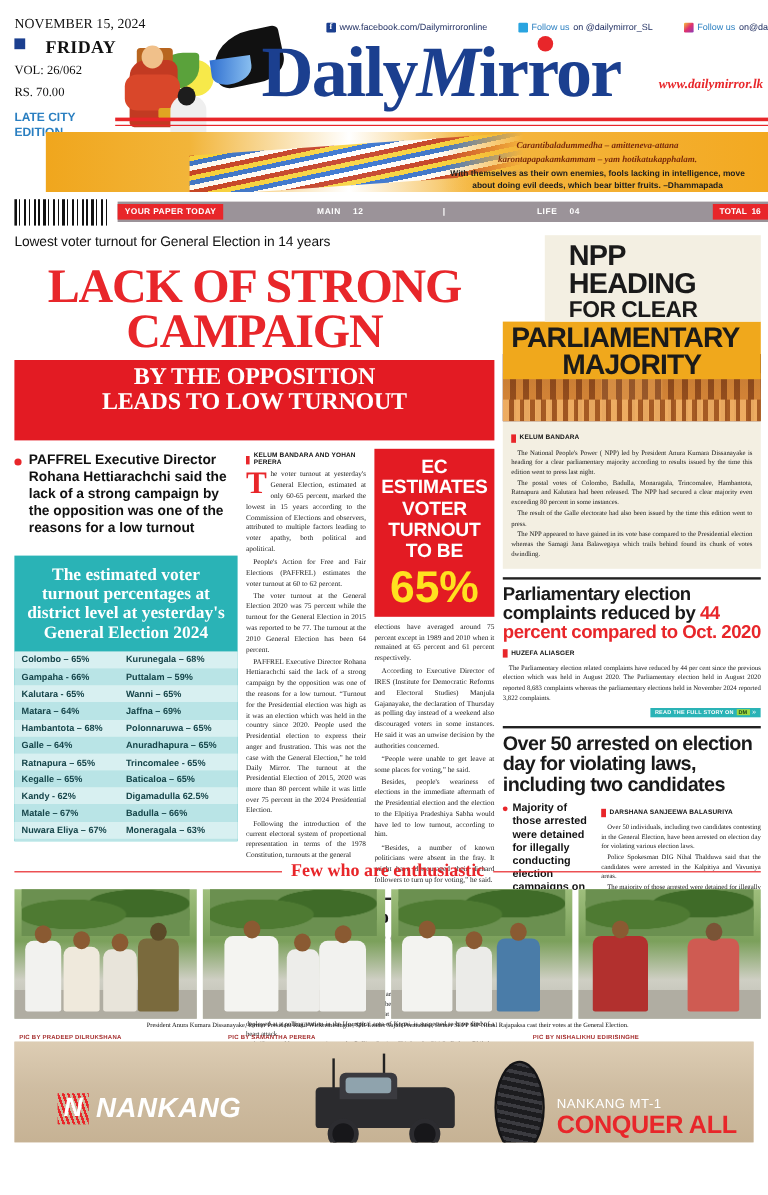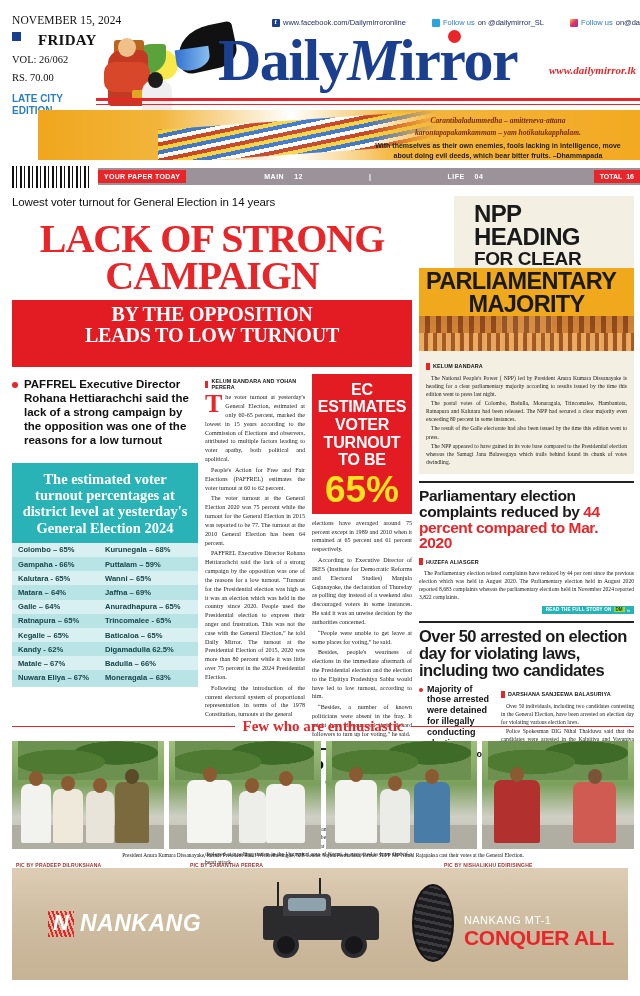--- a/index.html
+++ b/index.html
@@ -153,21 +153,21 @@
   .ph-sky{position:absolute;inset:0;background:linear-gradient(180deg,#9fbf7d 0%,#7ba05b 40%,#cfcfc4 70%,#b9b9ae 100%);}
   .ph-tree{position:absolute;top:-6px;left:4%;width:92%;height:42%;background:radial-gradient(ellipse at 30% 60%,#4e7a32 0 32%,transparent 33%),radial-gradient(ellipse at 70% 40%,#3f6b28 0 30%,transparent 31%),#6b9050;}
   .ph-ground{position:absolute;bottom:0;left:0;right:0;height:22%;background:#b0ada2;}
   .fig{position:absolute;bottom:6%;border-radius:7px 7px 2px 2px;}
   .fig .hd{position:absolute;top:-13px;left:50%;transform:translateX(-50%);width:14px;height:15px;border-radius:50%;background:#8a5a32;}
   .cap-row { display:flex; margin-top:3px; position:relative; height:18px;}
   .cap-main { position:absolute; left:0; right:0; top:0; text-align:center; font-family:"Liberation Serif",serif; font-size:5.4px; color:#111;}
   .credit { position:absolute; font-size:5px; font-weight:bold; color:#a63030; letter-spacing:.2px;}
 
   
-  .ad { position:absolute; left:12px; top:868px; width:616px; height:112px; overflow:hidden; background:#d8c6ad;}
+  .ad { position:absolute; left:12px; top:868px; width:616px; height:84px; overflow:hidden; background:#d8c6ad;}
   .ad-sand { position:absolute; inset:0; background:linear-gradient(180deg,#ddcdb4 0%,#cfbda2 45%,#c6b294 100%);}
   .ad-logo { position:absolute; left:36px; top:42px; display:flex; align-items:center; gap:6px;}
   .ad-n { width:26px; height:26px; background:repeating-linear-gradient(70deg,#e8262a 0 2px,transparent 2px 4px); position:relative;}
   .ad-n:after{content:"N"; position:absolute; left:5px; top:-1px; font-family:"Liberation Sans",sans-serif; font-style:italic; font-weight:bold; font-size:22px; color:#fff;}
   .ad-brand { font-family:"Liberation Sans",sans-serif; font-style:italic; font-weight:bold; font-size:23px; color:#fff; letter-spacing:.5px;}
   .ad-truck { position:absolute; left:245px; top:20px; width:130px; height:72px;}
   .tr-body{position:absolute;left:6px;top:18px;width:116px;height:34px;background:#2b2b2e;border-radius:4px 8px 3px 3px;}
   .tr-cab{position:absolute;left:26px;top:6px;width:48px;height:22px;background:#3a3a3f;border-radius:5px 5px 0 0;}
   .tr-win{position:absolute;left:31px;top:10px;width:38px;height:13px;background:#8fa3ad;border-radius:3px;}
   .tr-w1{position:absolute;left:16px;top:44px;width:26px;height:26px;border-radius:50%;background:#17171a;border:4px solid #2c2c30;}
@@ -301,20 +301,24 @@
                   </div>
                 <div class="tb-row">
                     <span>Kalutara - 65%</span>
                     <span>Wanni – 65%</span>
                   </div>
                 <div class="tb-row">
                     <span>Matara – 64%</span>
                     <span>Jaffna – 69%</span>
                   </div>
                 <div class="tb-row">
+                    <span>Hambantota – 68%</span>
+                    <span>Polonnaruwa – 65%</span>
+                  </div>
+                <div class="tb-row">
                     <span>Galle – 64%</span>
                     <span>Anuradhapura – 65%</span>
                   </div>
                 <div class="tb-row">
                     <span>Ratnapura – 65%</span>
                     <span>Trincomalee - 65%</span>
                   </div>
                 <div class="tb-row">
                     <span>Kegalle – 65%</span>
                     <span>Baticaloa – 65%</span>
@@ -415,21 +419,21 @@
             <p>The National People's Power ( NPP) led by President Anura Kumara Dissanayake is heading for a clear parliamentary majority according to results issued by the time this edition went to press last night.</p>
             <p>The postal votes of Colombo, Badulla, Monaragala, Trincomalee, Hambantota, Ratnapura and Kalutara had been released. The NPP had secured a clear majority even exceeding 80 percent in some instances.</p>
             <p>The result of the Galle electorate had also been issued by the time this edition went to press.</p>
             <p>The NPP appeared to have gained in its vote base compared to the Presidential election whereas the Samagi Jana Balawegaya which trails behind found its chunk of votes dwindling.</p>
           </div>
         </div>
 
         <div class="hr-thick"></div>
         <div>
           <div class="r-head"><span>Parliamentary election complaints reduced by </span><span class="red">44</span>
-            <span class="red">percent compared to Mar. 2020</span></div>
+            <span class="red">percent compared to Oct. 2020</span></div>
           <div class="byline" style="margin-top:4px;">
             <span class="by-sq"></span>
             <span class="by-t">HUZEFA ALIASGER</span>
           </div>
           <div class="mini-body">
             <p>The Parliamentary election related complaints have reduced by 44 per cent since the previous election which was held in August 2020. The Parliamentary election held in August 2020 reported 8,683 complaints whereas the parliamentary elections held in November 2024 reported 3,822 complaints.</p>
           </div>
           <div style="overflow:hidden;">
             <div class="readmore">
               <span class="rm-t">READ THE FULL STORY ON</span>

